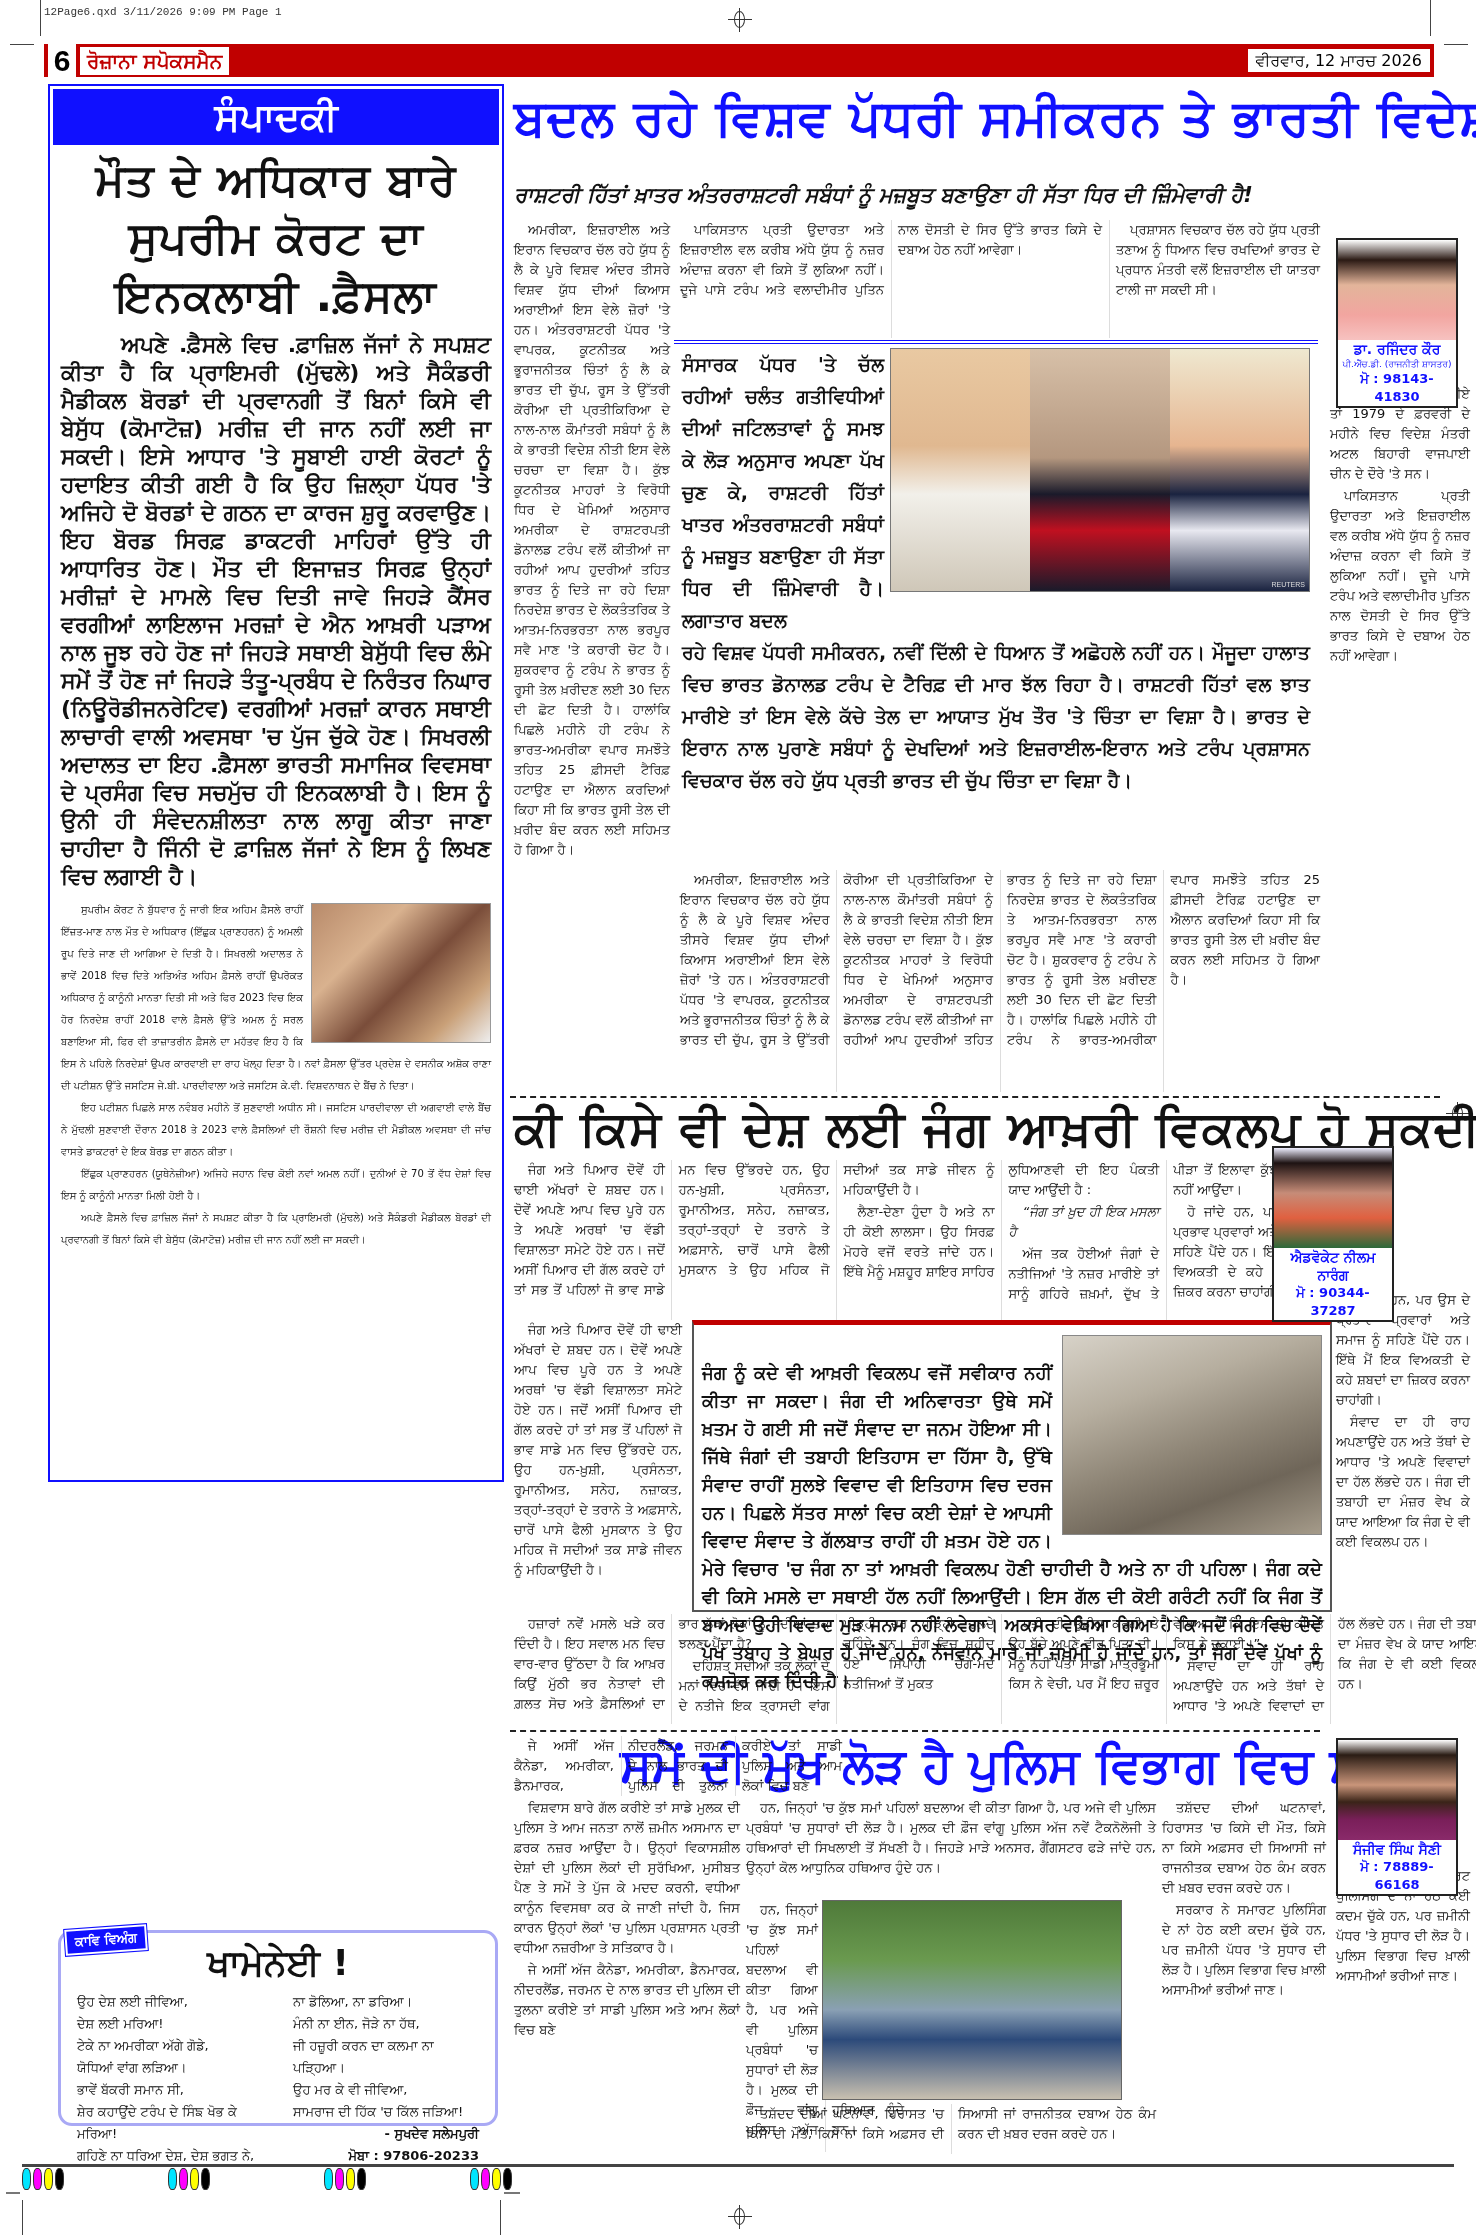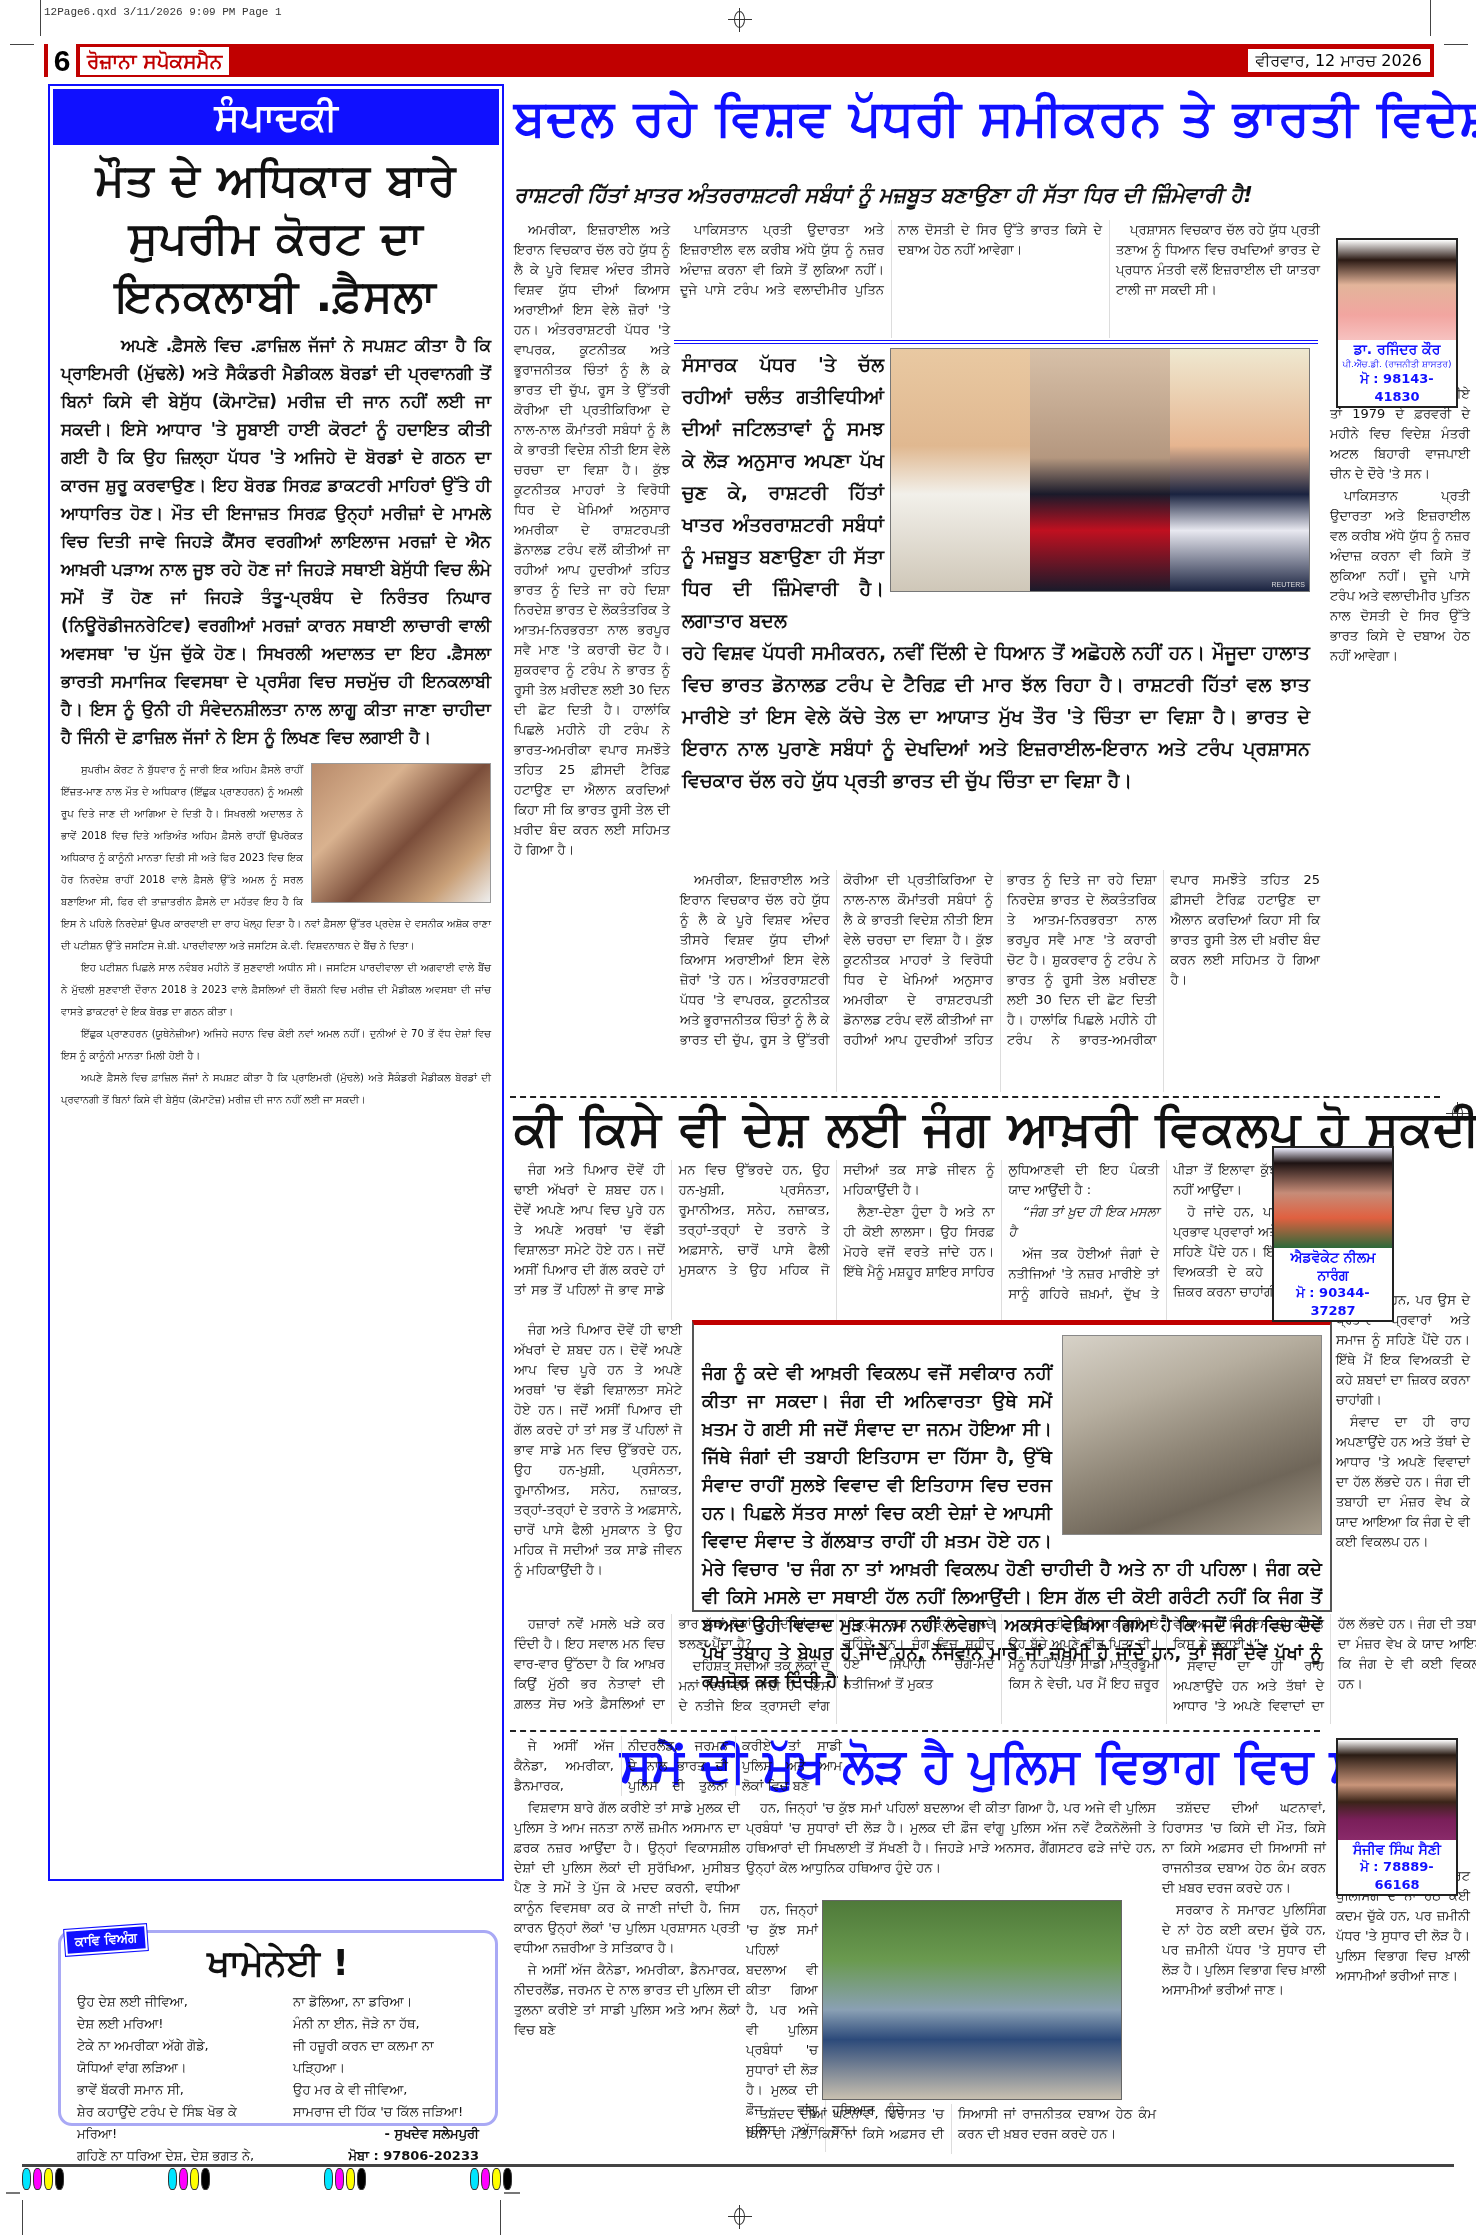--- a/index.html
+++ b/index.html
@@ -14,24 +14,24 @@
   .reg::after { content: ""; position: absolute; left: 0; top: 11px; width: 24px; height: 1px; background: #333; }
   .reg span { position: absolute; left: 6px; top: 3px; width: 11px; height: 17px; border: 1px solid #333; border-radius: 50%; }
 
   
   .masthead { position: absolute; left: 44px; top: 44px; width: 1390px; height: 33px; background: #c00000; display: flex; align-items: center; }
   .page-no { width: 28px; height: 33px; background: #fff; color: #000; font-family: "Liberation Sans", sans-serif; font-weight: bold; font-size: 30px; display: flex; align-items: center; justify-content: center; margin-left: 4px; }
   .paper-name { background: #fff; color: #c00000; font-weight: bold; font-size: 20px; padding: 1px 6px; margin-left: 4px; border: 1px solid #fff; }
   .date-box { margin-left: auto; margin-right: 4px; background: #fff; color: #000; font-size: 16px; padding: 2px 8px; }
 
   
-  .editorial { position: absolute; left: 48px; top: 84px; width: 456px; height: 1797px; border: 2px solid #1010ff; padding: 3px; }
+  .editorial { position: absolute; left: 48px; top: 84px; width: 456px; height: 1398px; border: 2px solid #1010ff; padding: 3px; }
   .ed-label { background: #1010ff; color: #fff; text-align: center; font-size: 38px; font-weight: bold; height: 56px; line-height: 56px; }
   .ed-title { text-align: center; font-size: 44px; font-weight: bold; line-height: 58px; margin-top: 6px; letter-spacing: 1px; }
-  .ed-lead { font-size: 17px; line-height: 28px; font-weight: bold; text-align: justify; padding: 6px 8px 0 8px; text-indent: 60px; }
+  .ed-lead { font-size: 22px; line-height: 28px; font-weight: bold; text-align: justify; padding: 6px 8px 0 8px; text-indent: 60px; }
   .ed-body { font-size: 10px; line-height: 22px; text-align: justify; padding: 8px 8px 0 8px; }
   .ed-body p { text-indent: 20px; }
   .ed-photo { float: right; width: 180px; height: 140px; margin: 4px 0 4px 8px; background: linear-gradient(135deg, #b88a6a 0%, #d9b28f 30%, #7a4d3a 55%, #c9a078 80%, #eee 100%); border: 1px solid #999; }
 
   
   .poem { position: absolute; left: 58px; top: 1930px; width: 440px; height: 196px; border: 3px solid #a9a9f5; border-radius: 14px; padding: 8px 16px; }
   .poem-tag { position: absolute; left: 4px; top: -6px; background: #1010ff; color: #fff; font-size: 13px; font-weight: bold; padding: 3px 8px; transform: rotate(-4deg); border: 2px solid #fff; box-shadow: 0 0 0 1px #1010ff; }
   .poem-title { text-align: center; font-size: 36px; font-weight: bold; line-height: 44px; }
   .poem-cols { display: flex; gap: 30px; margin-top: 6px; font-size: 13px; line-height: 22px; justify-content: flex-end; }
   .poem-col { flex: 1; }

